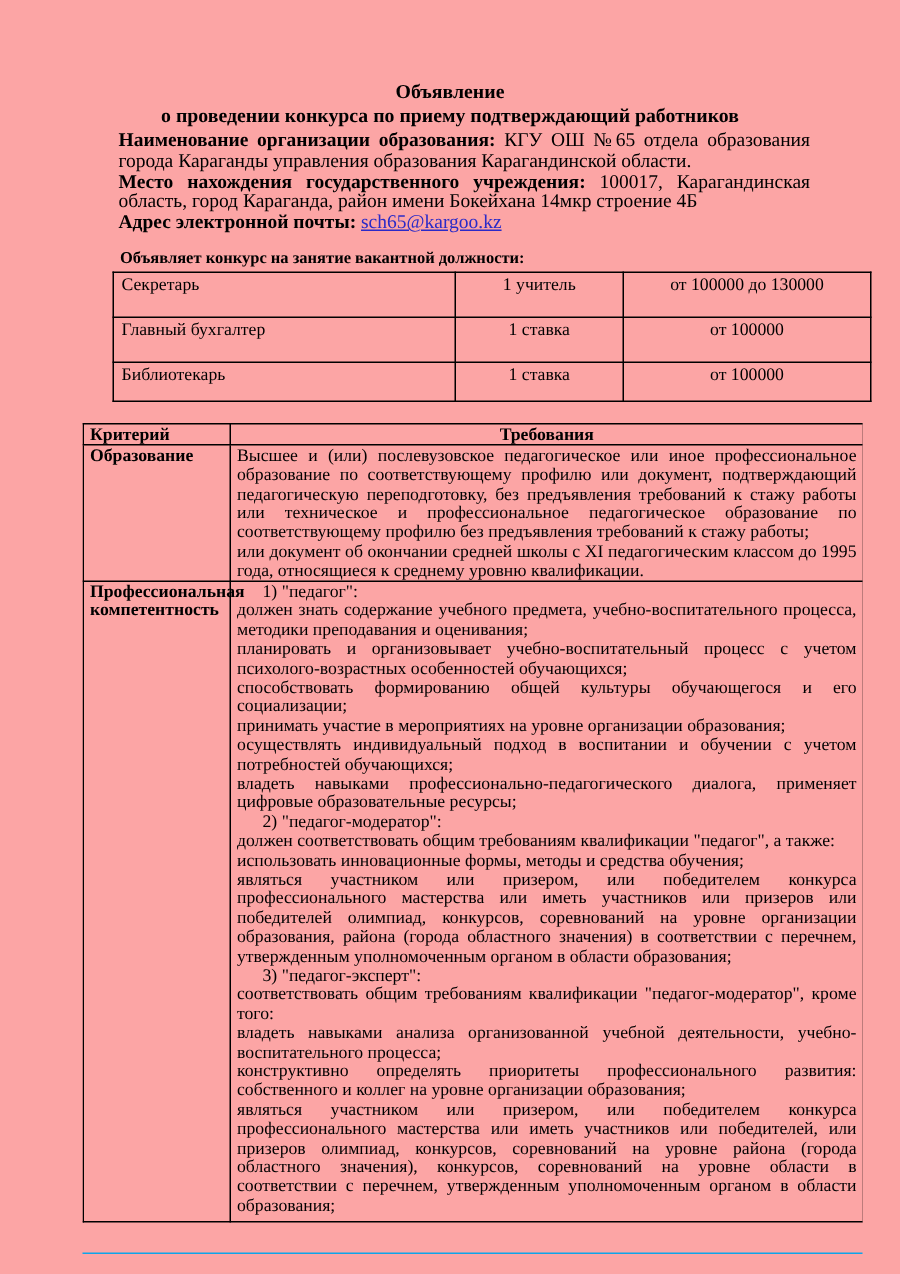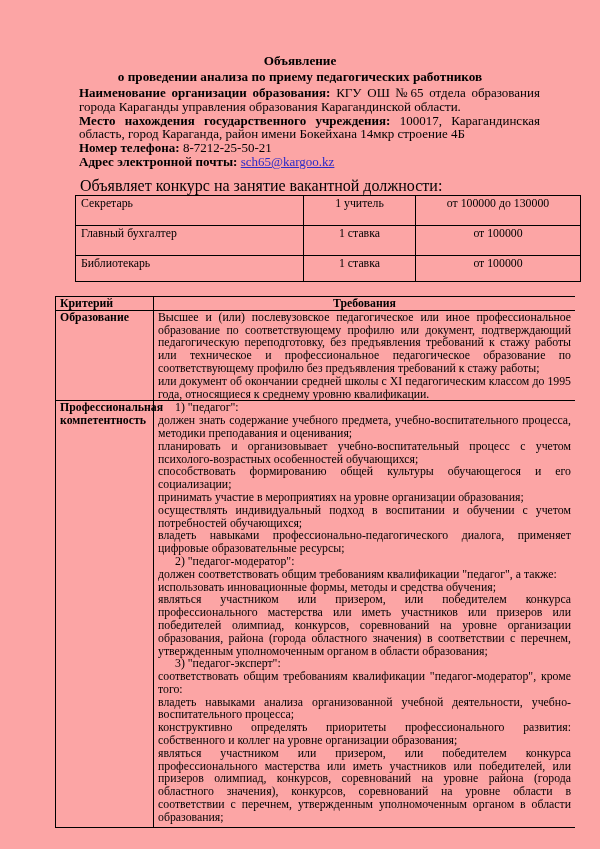--- a/index.html
+++ b/index.html
@@ -30,23 +30,23 @@
   }
   .intro p { margin: 0; }
   .intro b { font-weight: bold; }
   a.email {
     color: #2a2ac8;
     text-decoration: underline;
   }
   
   .announce {
     margin: 10px 60px 0 80px;
-    font-size: 16px;
+    font-size: 11px;
     line-height: 14px;
-    font-weight: normal;
+    font-weight: bold;
   }
   
   table { border-collapse: collapse; table-layout: fixed; }
   td, th { border: 1px solid #000000; vertical-align: top; }
   
   .vacancy-table {
     margin: 2px 0 0 75px;
     width: 505px;
     font-size: 11.8px;
     line-height: 13px;
@@ -89,27 +89,26 @@
   .edu-cell { height: 90px; }
   .comp-content { min-height: 426px; }
 </style>
 </head>
 <body>
 
 <div class="page">
 
   <div class="titles">
     <div>Объявление</div>
-    <div>о проведении анализа по приему педагогических работников</div>
+    <div>о проведении конкурса по приему подтверждающий работников</div>
   </div>
 
   <div class="intro">
     <p><b>Наименование организации образования:</b><span> КГУ ОШ №65 отдела образования города Караганды управления образования Карагандинской области.</span></p>
     <p><b>Место нахождения государственного учреждения:</b><span> 100017, Карагандинская область, город Караганда, район имени Бокейхана 14мкр строение 4Б</span></p>
-    <p><b>Номер телефона:</b><span> 8-7212-25-50-21</span></p>
     <p><b>Адрес электронной почты:</b>
       <a class="email" href="#">sch65@kargoo.kz</a></p>
   </div>
 
   <div class="announce">Объявляет конкурс на занятие вакантной должности:</div>
 
   <table class="vacancy-table">
     <colgroup>
         <col style="width:228px">
         <col style="width:112px">

